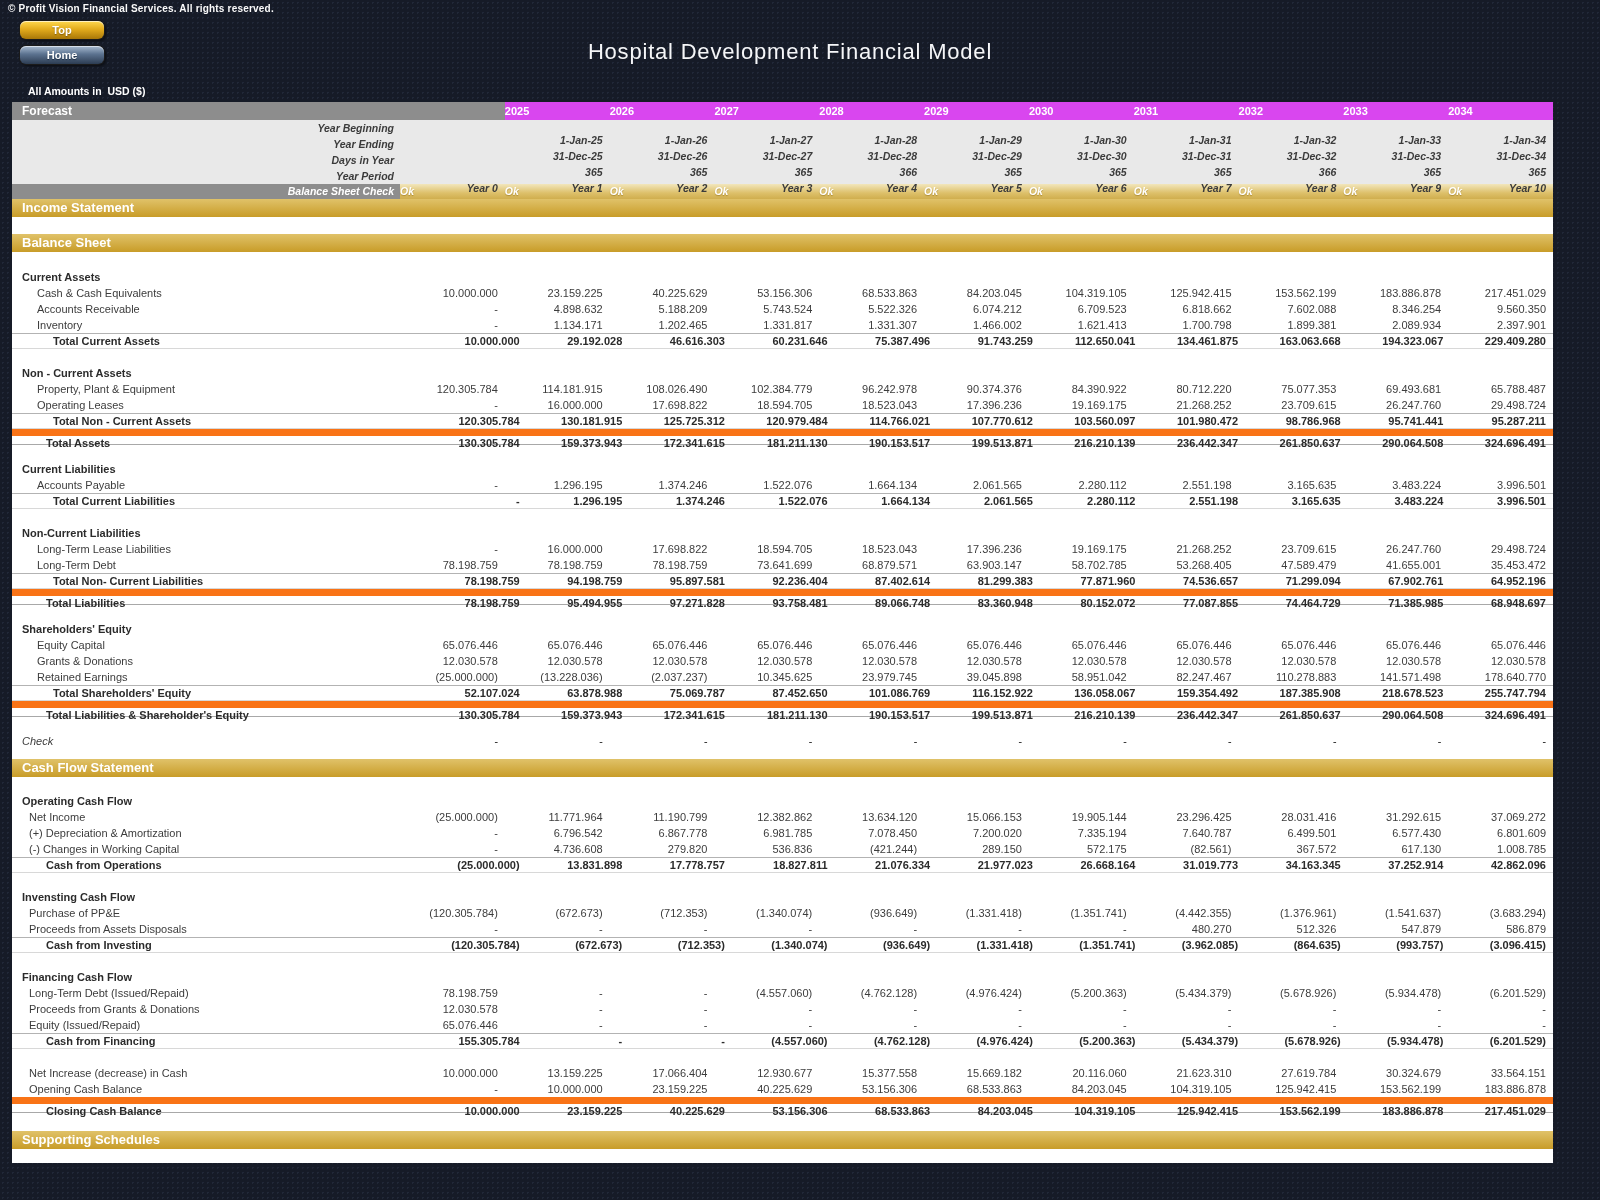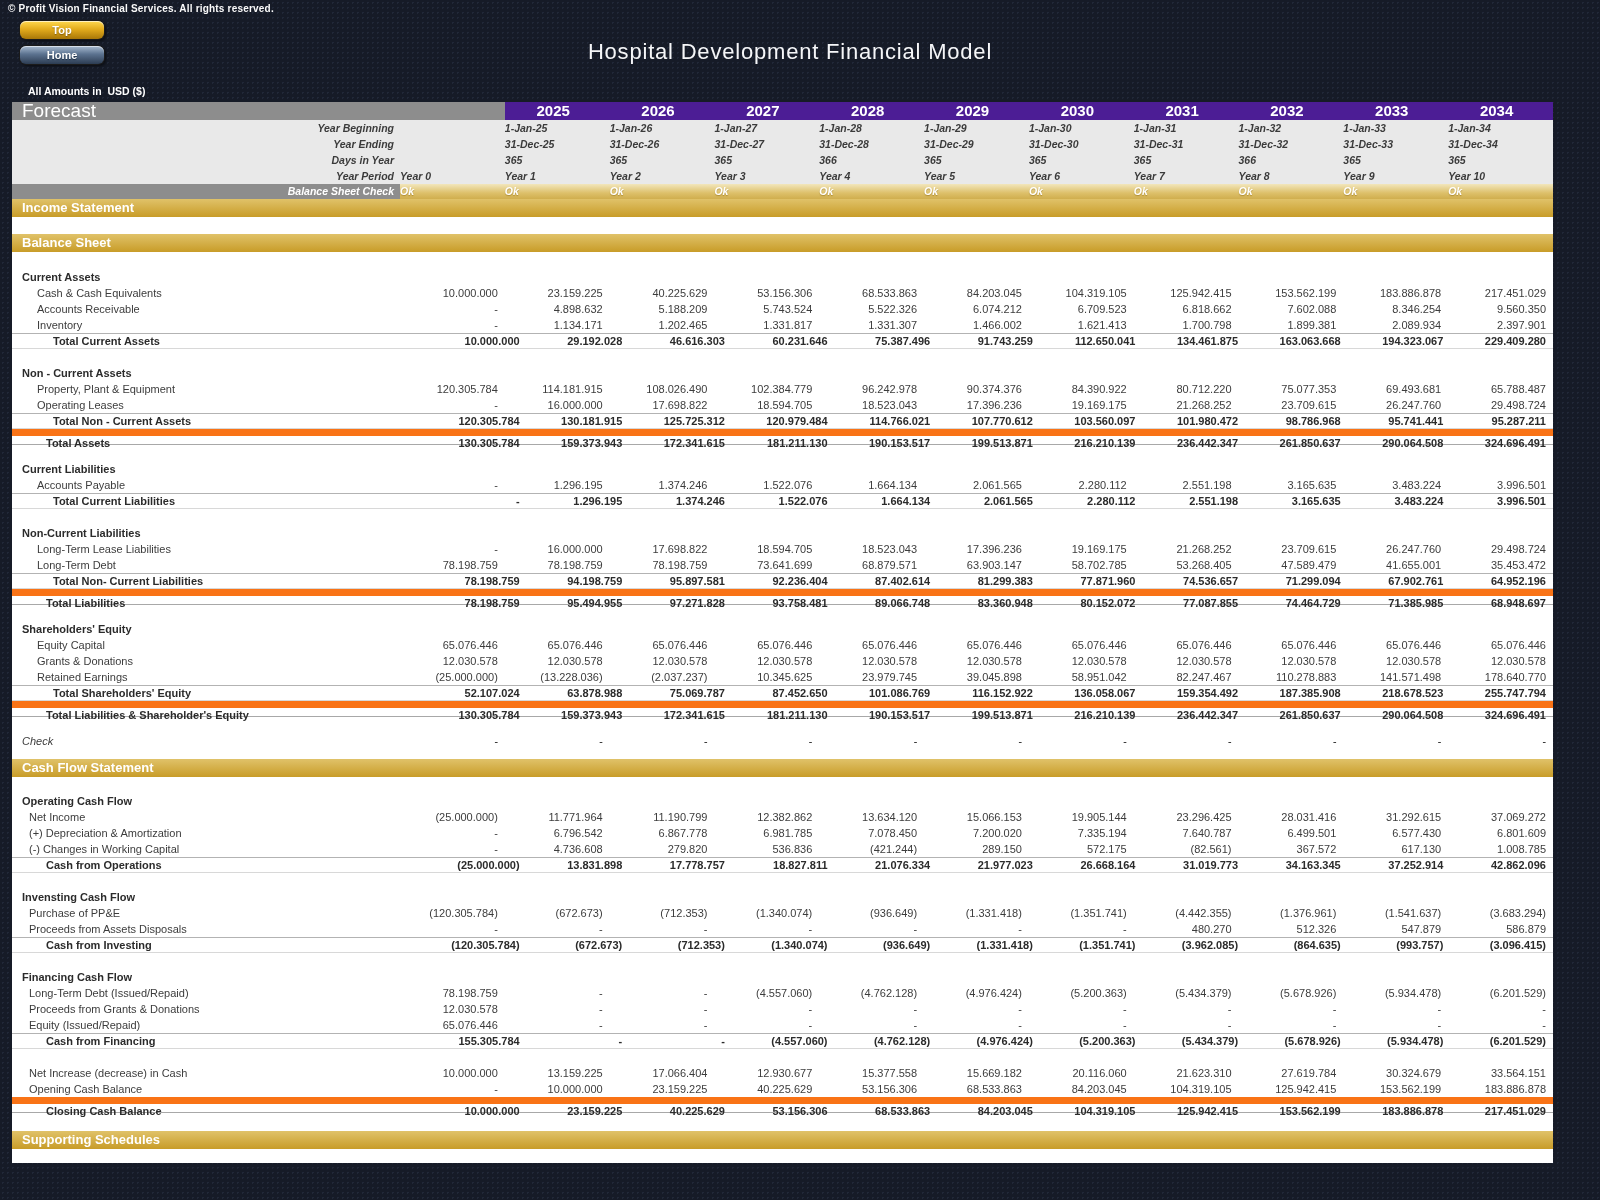--- a/index.html
+++ b/index.html
@@ -21,27 +21,27 @@
        box-shadow:0 0 0 1px #1b1b1b,inset 0 1px 0 rgba(255,255,255,.55),2px 2px 3px rgba(0,0,0,.55);
        text-shadow:0 1px 1px rgba(10,25,45,.7);}
   .title{position:absolute;top:39px;left:0;width:1580px;text-align:center;color:#f5f6f8;
        font-size:22px;letter-spacing:.8px;}
   .amounts{position:absolute;top:85px;left:28px;color:#fff;font-weight:bold;font-size:10.5px;white-space:pre;}
 
   .sheet{position:absolute;top:102px;left:12px;width:1541px;background:#fff;}
   .row{display:grid;grid-template-columns:388px repeat(11,1fr);box-sizing:border-box;}
 
   .forecast{height:18px;background:#8d8d8d;}
-  .fc-label{grid-column:1 / span 2;color:#fff;font-weight:normal;font-size:19px;line-height:18px;padding-left:10px;}
-  .fc-year{background:#4c1d95;color:#fff;font-weight:bold;font-size:15px;text-align:center;
+  .fc-label{grid-column:1 / span 2;color:#fff;font-weight:bold;font-size:12px;line-height:18px;padding-left:10px;}
+  .fc-year{background:#d946ef;color:#fff;font-weight:bold;font-size:11px;text-align:left;
        padding-right:8px;line-height:18px;box-sizing:border-box;}
 
   .meta-row{height:16px;background:#e9e9e9;color:#3b3b3b;font-size:10.5px;font-style:italic;font-weight:bold;}
   .meta-label{text-align:right;padding-right:6px;line-height:16px;}
-  .meta-val{padding-right:7px;line-height:16px;box-sizing:border-box;}
+  .meta-val{text-align:right;padding-right:7px;line-height:16px;box-sizing:border-box;margin-top:12px;}
 
   .check-row{height:15px;background:linear-gradient(180deg,#f2e6bc 0%,#ddc06a 60%,#d0ae4e 100%);}
   .check-label{background:#8d8d8d;color:#fff;font-style:italic;font-weight:bold;font-size:10.5px;
        text-align:right;padding-right:6px;line-height:15px;}
   .check-ok{color:#fff;font-style:italic;font-weight:bold;font-size:10.5px;text-align:left;line-height:15px;
        text-shadow:0 1px 1px rgba(140,105,20,.55);}
 
   .bar{height:18px;background:linear-gradient(180deg,#e0c269 0%,#c89c28 100%);color:#fff;font-weight:bold;
        font-size:13px;line-height:18px;padding-left:10px;box-sizing:border-box;}
   .gap{background:#fff;}

